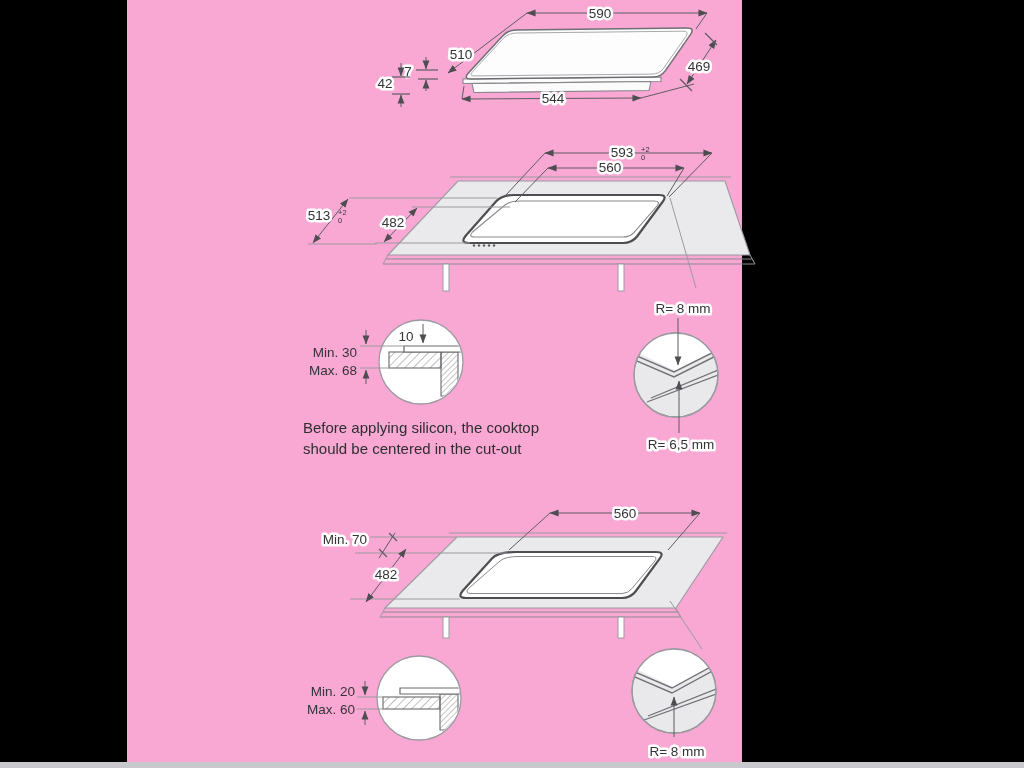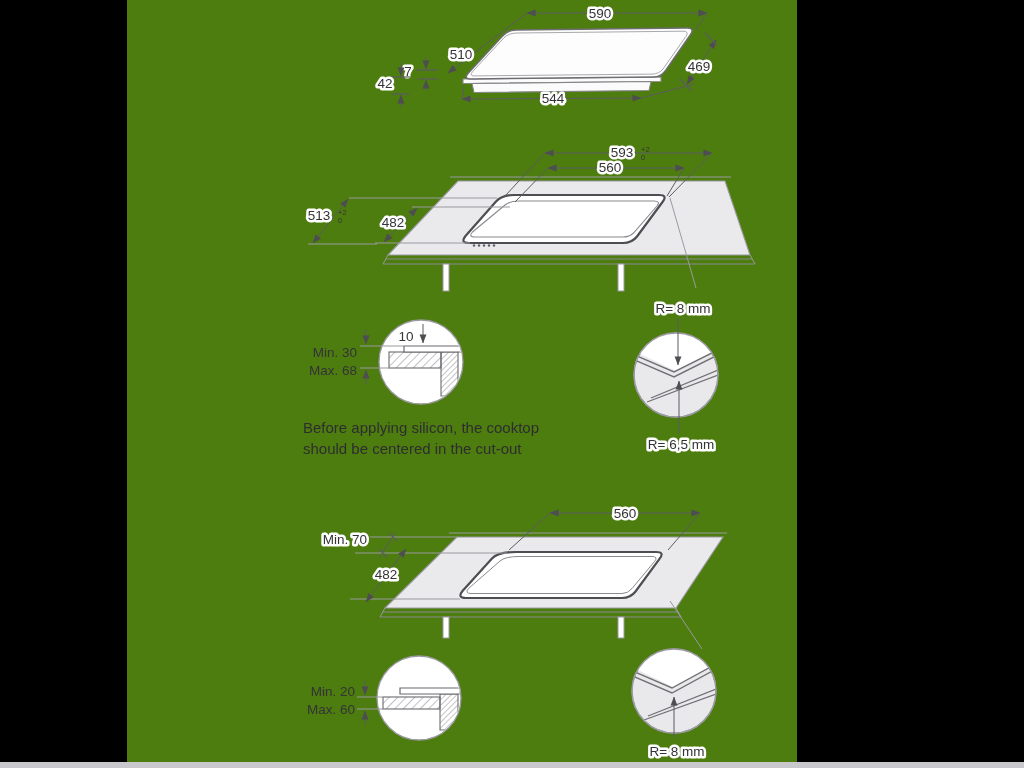--- a/index.html
+++ b/index.html
@@ -1,17 +1,17 @@
 <!DOCTYPE html>
 <html><head>
 <meta charset="utf-8">
 <style>
   html,body{margin:0;padding:0;background:#000;width:1024px;height:768px;overflow:hidden;}
   #stage{position:relative;width:1024px;height:768px;background:#000;}
-  #canvas{position:absolute;left:127px;top:0;width:670px;height:768px;background:#4d7c0f;}
+  #canvas{position:absolute;left:127px;top:0;width:615px;height:768px;background:#f9a8d4;}
   svg{display:block;}
   svg text{font-family:"Liberation Sans","DejaVu Sans",sans-serif;fill:#343437;}
   .dim{font-size:13.5px;}
   .tol{font-size:7.5px;}
   .note{font-size:15px;fill:#2e2e30;}
   .halo{paint-order:stroke;stroke:#ffffff;stroke-width:5px;stroke-linejoin:round;}
   .ln{stroke:#8a8a8f;stroke-width:1.2;fill:none;}
   .lnthin{stroke:#9a9a9f;stroke-width:1;fill:none;}
   .dimln{stroke:#5c5c61;stroke-width:1;fill:none;}
   .tick{stroke:#5c5c61;stroke-width:1.2;fill:none;}

